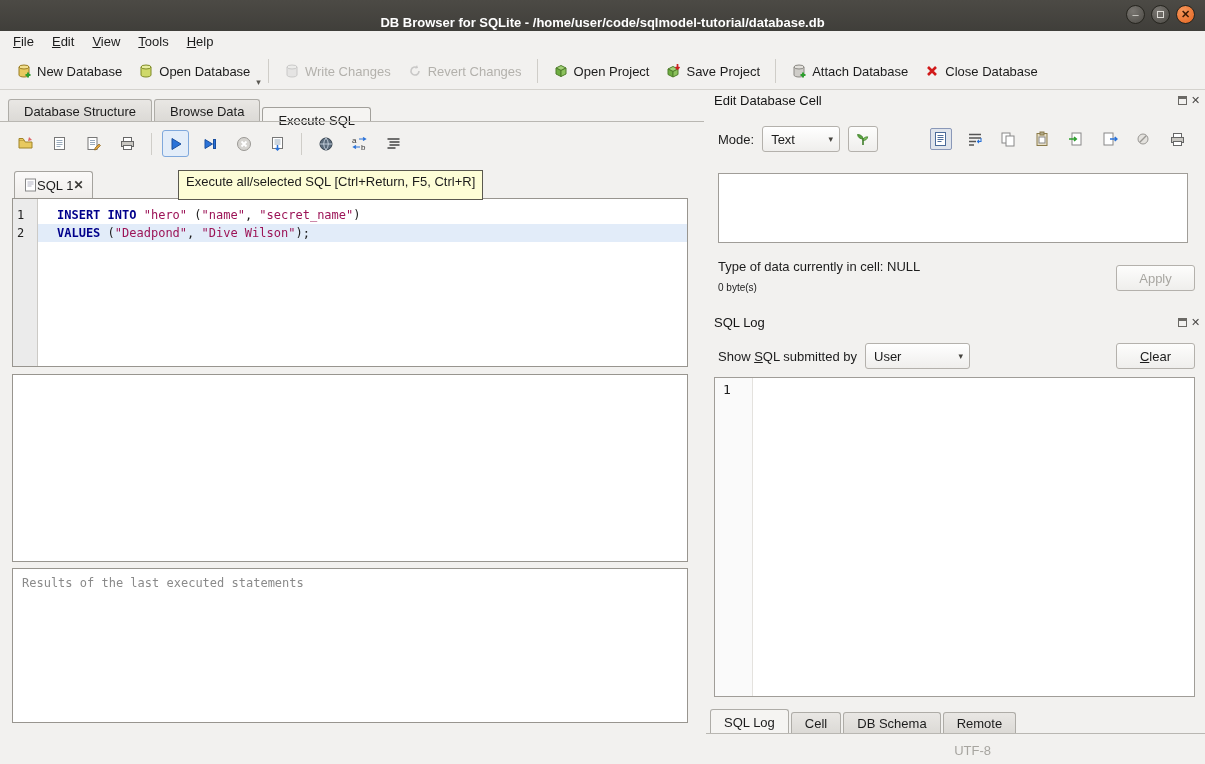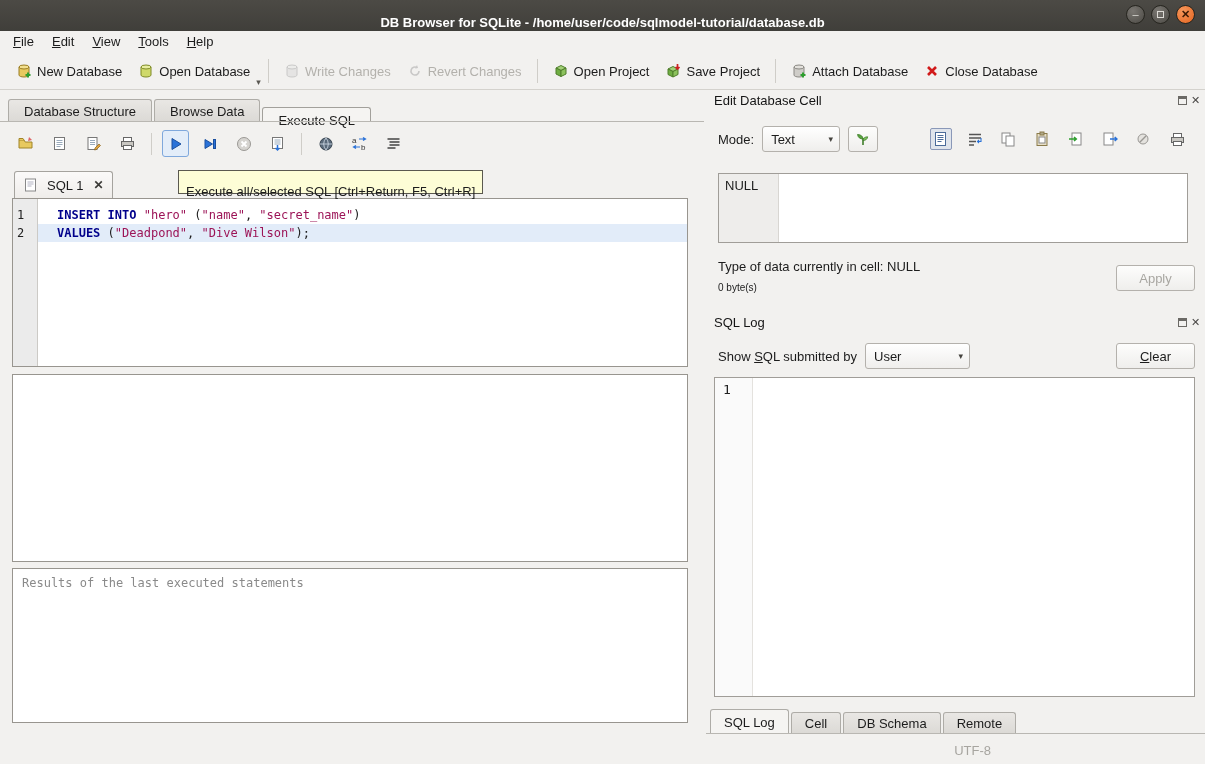--- a/index.html
+++ b/index.html
@@ -44,28 +44,28 @@
   .pane-top-line { position:absolute; left:0; top:121px; width:704px; height:1px; background:#b9b7b2; }
 
   
   .ed-toolbar { position:absolute; left:12px; top:130px; display:flex; align-items:center; gap:7px; }
   .ed-btn { width:27px; height:27px; display:flex; align-items:center; justify-content:center;
     border:1px solid transparent; border-radius:3px; cursor:pointer; }
   .ed-btn.hovered { border-color:#7fa8dc; background:#e3edf9; }
   .ed-sep { width:1px; height:22px; background:#cfcdc8; margin:0 3px; }
 
   
-  .sqltab { position:absolute; left:14px; top:171px; height:27px; display:flex; align-items:center; gap:10px;
+  .sqltab { position:absolute; left:14px; top:171px; height:27px; display:flex; align-items:center; gap:0;
     padding:0 9px; border:1px solid #a5a39e; border-bottom:none; border-radius:3px 3px 0 0;
     background:linear-gradient(#fbfaf9,#efedea); cursor:pointer; }
   .sqltab .close-x { font-size:12px; font-weight:bold; color:#3b3a37; cursor:pointer; }
 
   
-  .tooltip { position:absolute; left:178px; top:170px; height:24px; line-height:21px;
-    background:#fdfdd6; border:1px solid #5a584f; padding:10px 7px; font-size:13px; z-index:30; white-space:nowrap; }
+  .tooltip { position:absolute; left:178px; top:170px; height:30px; line-height:21px;
+    background:#fdfdd6; border:1px solid #5a584f; padding:0 7px; font-size:13px; z-index:30; white-space:nowrap; }
 
   
   .editor { position:absolute; left:12px; top:198px; width:676px; height:169px;
     background:#ffffff; border:1px solid #98958f; display:flex; }
   .editor .gutter { width:25px; background:#ebebeb; border-right:1px solid #cccac6; padding-top:7px; }
   .gutter-line { height:18px; line-height:18px; font-family:"DejaVu Sans Mono", monospace; font-size:12px;
     padding-left:4px; color:#202020; }
   .editor .code { flex:1; padding-top:7px; overflow:hidden; }
   .code-line { height:18px; line-height:18px; font-family:"DejaVu Sans Mono", monospace; font-size:12px;
     white-space:pre; padding-left:19px; }
@@ -437,23 +437,20 @@
     <div class="cicon">
         <svg width="17" height="17" viewBox="0 0 17 17">
           <rect x="4.5" y="2.5" width="8" height="4" fill="#fff" stroke="#666"></rect>
           <rect x="2.5" y="6.5" width="12" height="5" fill="#c9c7c2" stroke="#666"></rect>
           <rect x="4.5" y="10.5" width="8" height="4" fill="#fff" stroke="#666"></rect>
         </svg>
       </div>
   </div>
 
   <div class="cell-box">
-    <div class="null-strip">
-      <span>NULL</span>
-    </div>
     <div style="flex:1;"></div>
   </div>
 
   <div class="type-info">Type of data currently in cell: NULL</div>
   <div class="size-info">0 byte(s)</div>
   <div class="push-btn apply-btn disabled">Apply</div>
 
   <div class="panel-header" style="left:714px; top:315px;">SQL Log</div>
   <div class="dock-icons" style="left:1178px; top:317px;">
     <div class="float-box"></div>

